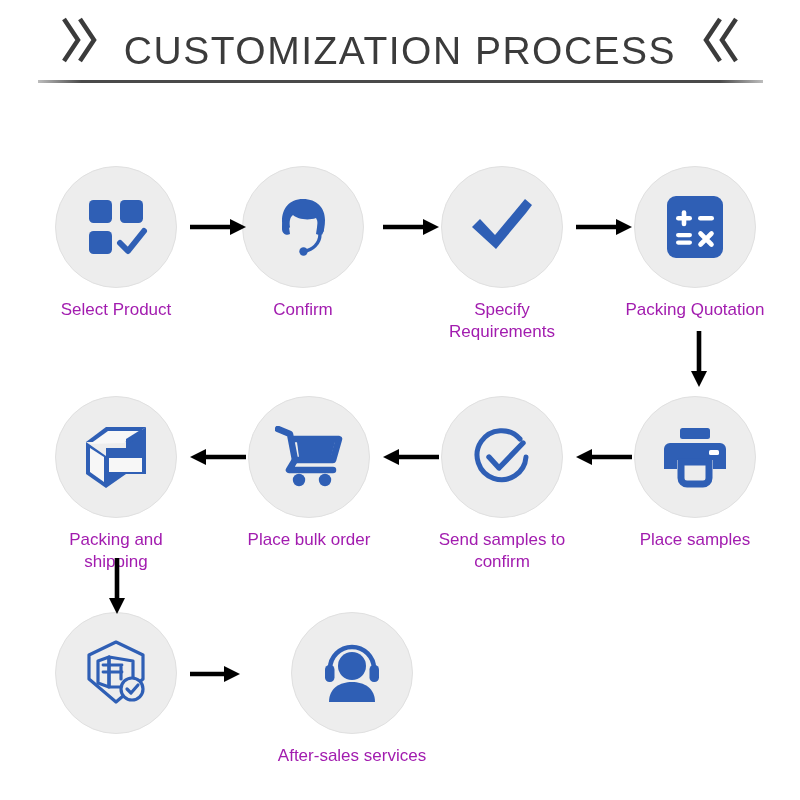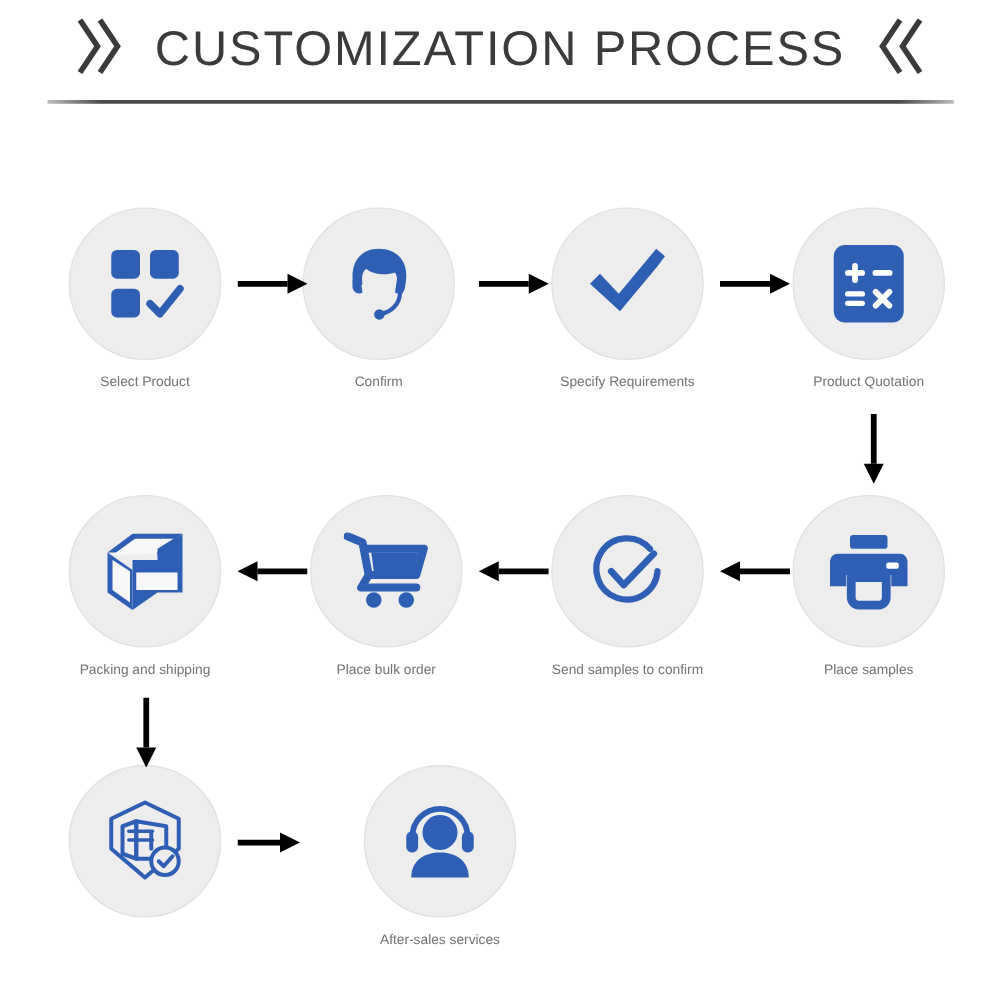--- a/index.html
+++ b/index.html
@@ -22,21 +22,21 @@
   
   .title-block {
     position: absolute;
     left: 0;
     top: 8px;
     width: 800px;
     text-align: center;
   }
   .title-row {
     display: flex;
-    align-items: center;
+    align-items: flex-end;
     justify-content: center;
     gap: 20px;
     height: 62px;
   }
   .title-text {
     font-size: 39px;
     letter-spacing: 1.5px;
     color: #3b3b3b;
     font-weight: 400;
     font-family: "Liberation Sans", "DejaVu Sans", sans-serif;
@@ -66,22 +66,22 @@
     border-radius: 50%;
     background: #ededed;
     border: 1px solid #e0e0e0;
     display: flex;
     align-items: center;
     justify-content: center;
   }
   .circle svg { display: block; }
   .node-label {
     margin-top: 11px;
-    font-size: 11px;
-    color: #737373;
+    font-size: 17px;
+    color: #a21caf;
     line-height: 1.28;
     font-family: "Liberation Sans", "DejaVu Sans", sans-serif;
     white-space: pre-line;
   }
 
   
   .arrow { position: absolute; }
   .arrow svg { display: block; }
 </style>
 </head>
@@ -155,21 +155,21 @@
           <rect x="2" y="2" width="56" height="62" rx="9" fill="#2f5fb5"></rect>
           <rect x="11" y="22" width="16" height="4.6" rx="2.3" fill="#ffffff"></rect>
           <rect x="16.7" y="16.3" width="4.6" height="16" rx="2.3" fill="#ffffff"></rect>
           <rect x="33" y="22" width="16" height="4.6" rx="2.3" fill="#ffffff"></rect>
           <rect x="11" y="39" width="16" height="4.2" rx="2.1" fill="#ffffff"></rect>
           <rect x="11" y="46.5" width="16" height="4.2" rx="2.1" fill="#ffffff"></rect>
           <path d="M35.5 39.5 L46.5 50.5 M46.5 39.5 L35.5 50.5" stroke="#ffffff" stroke-width="4.6" stroke-linecap="round"></path>
         </svg>
       </span>
     </div>
-    <div class="node-label">Product Quotation</div>
+    <div class="node-label">Packing Quotation</div>
   </div>
 
   <div class="node" style="left:615px; top:396px;">
     <div class="circle">
       <span>
         <svg width="66" height="62" viewBox="0 0 66 62">
           <rect x="18" y="2" width="30" height="11" rx="2.5" fill="#2f5fb5"></rect>
           <path d="M8 17 h50 a6 6 0 0 1 6 6 v20 h-13 v-9 h-36 v9 h-13 v-20 a6 6 0 0 1 6 -6 z" fill="#2f5fb5"></path>
           <rect x="47" y="24" width="10" height="5" rx="1.6" fill="#ffffff"></rect>
           <path d="M19 36 h28 v16 a6 6 0 0 1 -6 6 h-16 a6 6 0 0 1 -6 -6 z" fill="none" stroke="#2f5fb5" stroke-width="7"></path>

